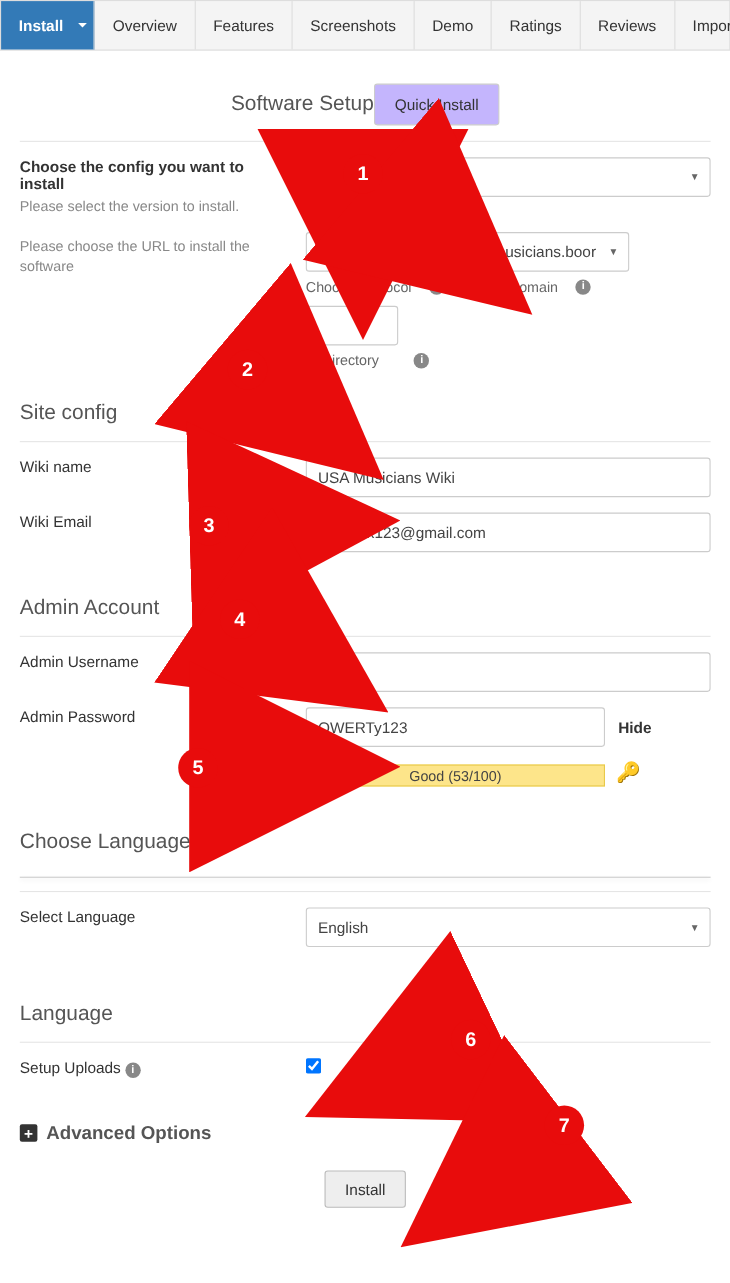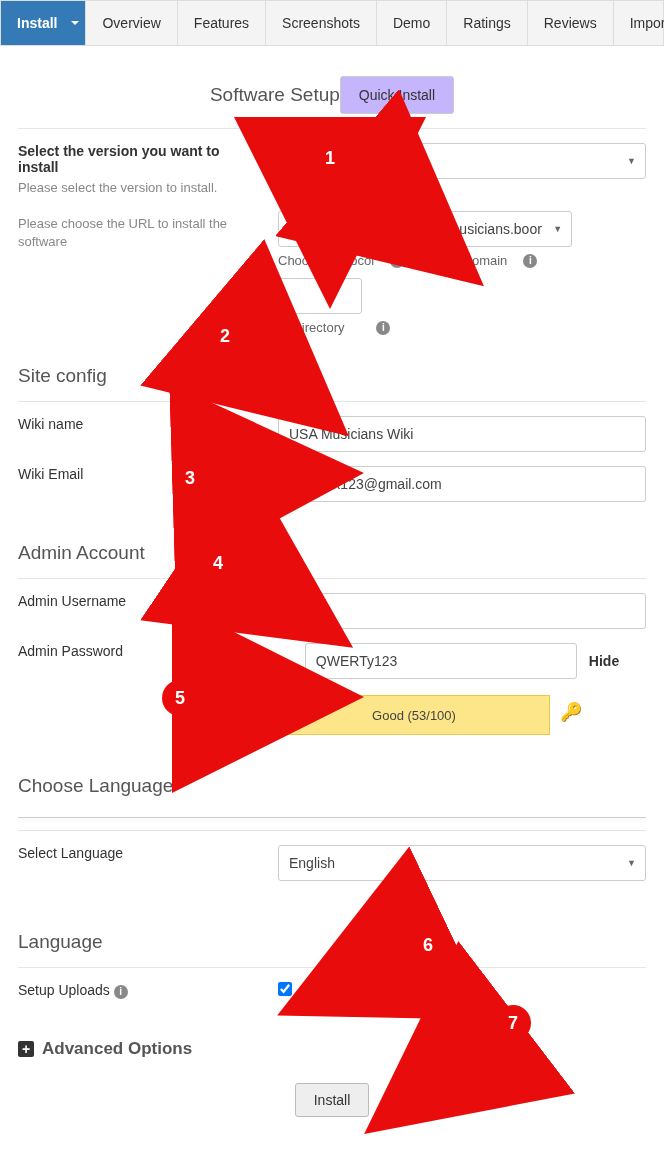--- a/index.html
+++ b/index.html
@@ -23,24 +23,24 @@
 .select { appearance: none; background: #fff; position: relative; }
 .select-wrap { position: relative; }
 .select-wrap::after { content: "▼"; font-size: 9px; color: #666; position: absolute; right: 10px; top: 50%; transform: translateY(-50%); pointer-events: none; }
 .full { width: 100%; }
 .col-proto { width: 70px; }
 .col-domain { width: 158px; }
 .col-dir { width: 84px; }
 .sublabel { font-size: 13px; color: #666; margin-top: 6px; display: flex; align-items: center; gap: 16px; }
 .info-icon { display: inline-flex; width: 14px; height: 14px; border-radius: 50%; background: #888; color: #fff; font-size: 10px; align-items: center; justify-content: center; font-weight: bold; }
 .pw-row .right { flex-direction: column; align-items: stretch; }
-.pw-input-row { display: flex; gap: 12px; align-items: center; justify-content: center; }
+.pw-input-row { display: flex; gap: 12px; align-items: center; }
 .pw-input-row .input { flex: 1; }
 .hide-link { color: #333; font-weight: bold; font-size: 14px; cursor: pointer; }
-.strength-bar { background: #fde58a; height: 40px; display: flex; align-items: center; justify-content: center; border: 1px solid #e8c94a; font-size: 13px; color: #444; margin-top: 6px; width: 100%; max-width: 272px; }
+.strength-bar { background: #fde58a; height: 20px; display: flex; align-items: center; justify-content: center; border: 1px solid #e8c94a; font-size: 13px; color: #444; margin-top: 6px; width: 100%; max-width: 272px; }
 .strength-row { display: flex; align-items: center; gap: 10px; }
 .key-icon { font-size: 18px; }
 .checkbox { width: 14px; height: 14px; }
 .adv-row { display: flex; align-items: center; gap: 8px; margin-top: 36px; }
 .plus-icon { width: 16px; height: 16px; background: #333; color: #fff; display: inline-flex; align-items: center; justify-content: center; font-weight: bold; font-size: 14px; border-radius: 2px; }
 .install-btn { display: block; margin: 24px auto 0 auto; background: #eee; border: 1px solid #bbb; padding: 8px 18px; border-radius: 3px; cursor: pointer; font-size: 14px; color: #333; }
 .hr-dark { border: none; border-top: 1px solid #ccc; margin-top: 20px; box-shadow: 0 2px 4px rgba(0,0,0,0.1); }
 
 
 .anno { position: absolute; z-index: 100; pointer-events: none; }
@@ -68,21 +68,21 @@
 <div class="container">
 
   <div class="section-header">
     <h2 class="section-title">Software Setup</h2>
     <button class="quick-btn">Quick Install</button>
   </div>
   <hr class="hr">
 
   <div class="row">
     <div class="left">
-      <div class="label bold">Select the version you want to install</div>
+      <div class="label bold">Choose the config you want to install</div>
       <div class="help">Please select the version to install.</div>
     </div>
     <div class="right">
       <div class="select-wrap full">
         <select class="select full">
           <option>0</option>
         </select>
       </div>
     </div>
   </div>

